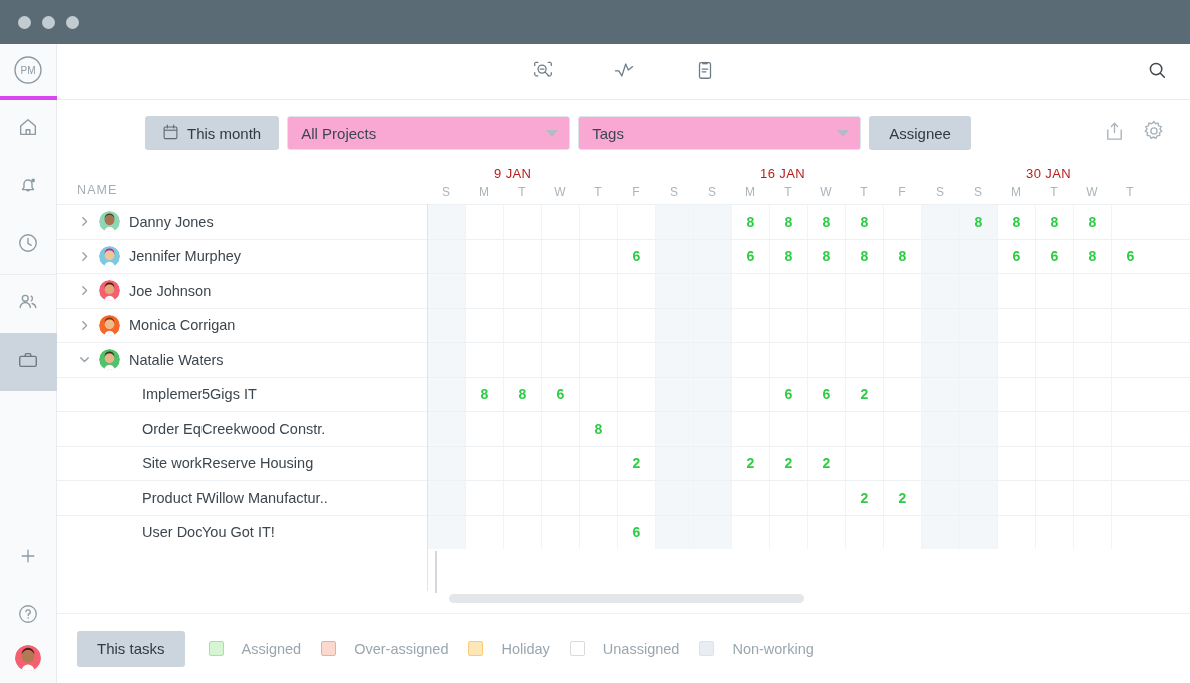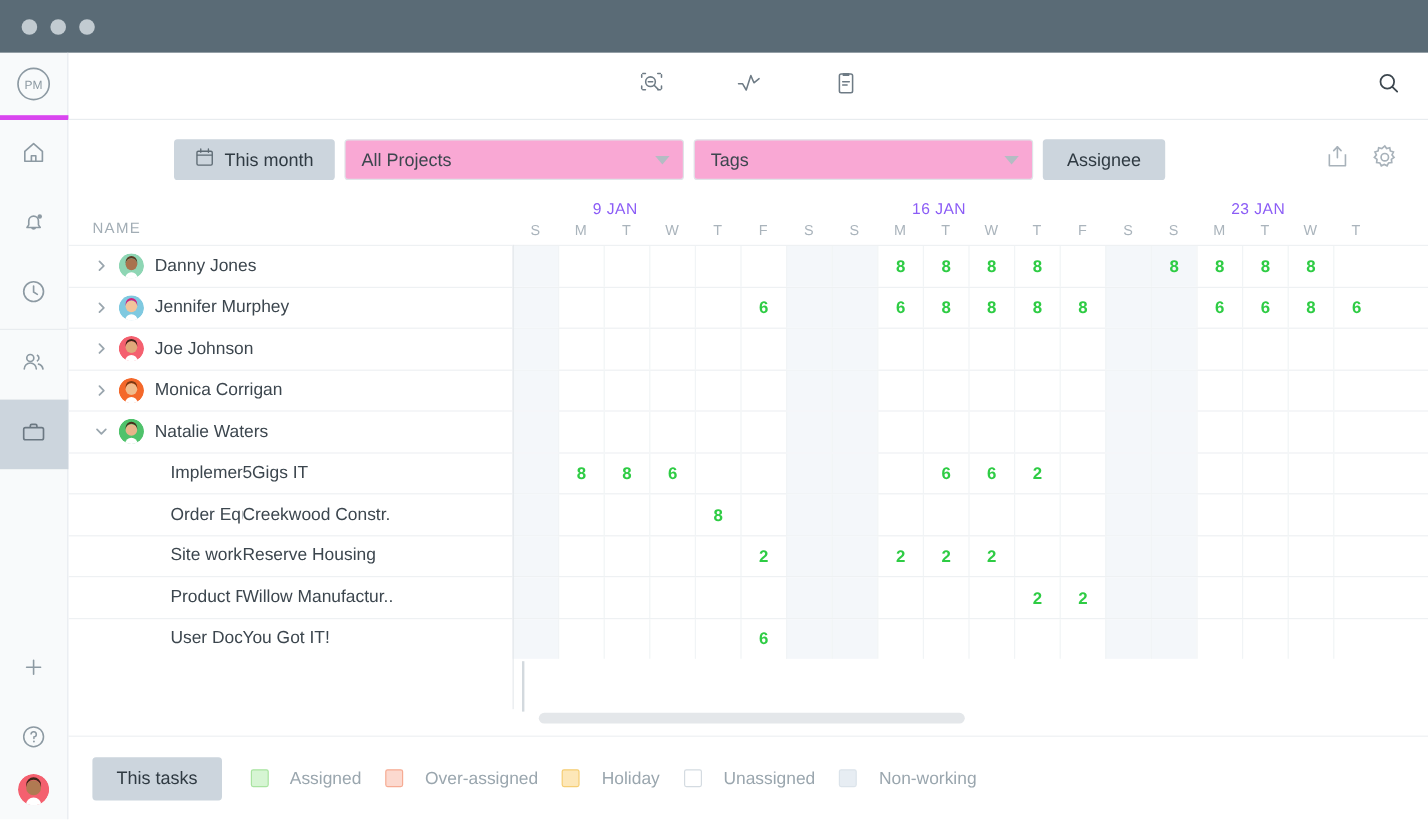--- a/index.html
+++ b/index.html
@@ -102,35 +102,35 @@
 
   .namecol { width: 370px; flex: none; position: relative; }
   .name-head {
     height: 38px; display: flex; align-items: flex-end;
     padding: 0 0 7px 20px;
     font-size: 12.5px; letter-spacing: 1.1px; color: #a2adb5;
   }
   .name-row {
     height: 34.5px; display: flex; align-items: center;
     border-top: 1px solid #eef1f3;
-    font-size: 14.5px; color: #3c464e;
+    font-size: 14.5px; color: #3c464e; text-align: center;
   }
   .chev {
     width: 30px; display: flex; align-items: center; justify-content: center;
     color: #9aa6ae; margin-left: 12px;
   }
   .avatar { width: 21px; height: 21px; border-radius: 50%; overflow: hidden; flex: none; }
   .pname { margin-left: 9px; }
   .task-name { width: 145px; padding-left: 85px; overflow: hidden; white-space: nowrap; }
   .task-proj { overflow: hidden; white-space: nowrap; }
 
   .gridcol { flex: 1; position: relative; overflow: hidden; }
   .monthrow { height: 19px; position: relative; }
   .monthlabel {
-    position: absolute; font-size: 13px; color: #8b5cf6; letter-spacing: .4px;
+    position: absolute; font-size: 13px; color: #b91c1c; letter-spacing: .4px;
   }
   .dowrow { height: 19px; display: flex; }
   .dow {
     width: 38px; flex: none; text-align: center;
     font-size: 12px; color: #aab4bc;
   }
   .cellrow { height: 34.5px; display: flex; border-top: 1px solid #eef1f3; }
   .cell {
     width: 38px; flex: none;
     border-left: 1px solid #f1f4f6;
@@ -437,21 +437,21 @@
               <div class="task-name">User Documentati...</div>
               <div class="task-proj">You Got IT!</div>
             </div>
           </div>
       </div>
 
       <div class="gridcol">
         <div class="monthrow" id="month-row">
             <div class="monthlabel" style="left: 67px;">9 JAN</div>
             <div class="monthlabel" style="left: 333px;">16 JAN</div>
-            <div class="monthlabel" style="left: 599px;">23 JAN</div>
+            <div class="monthlabel" style="left: 599px;">30 JAN</div>
           </div>
         <div class="dowrow" id="dow-row">
             <div class="dow">S</div>
             <div class="dow">M</div>
             <div class="dow">T</div>
             <div class="dow">W</div>
             <div class="dow">T</div>
             <div class="dow">F</div>
             <div class="dow">S</div>
             <div class="dow">S</div>

